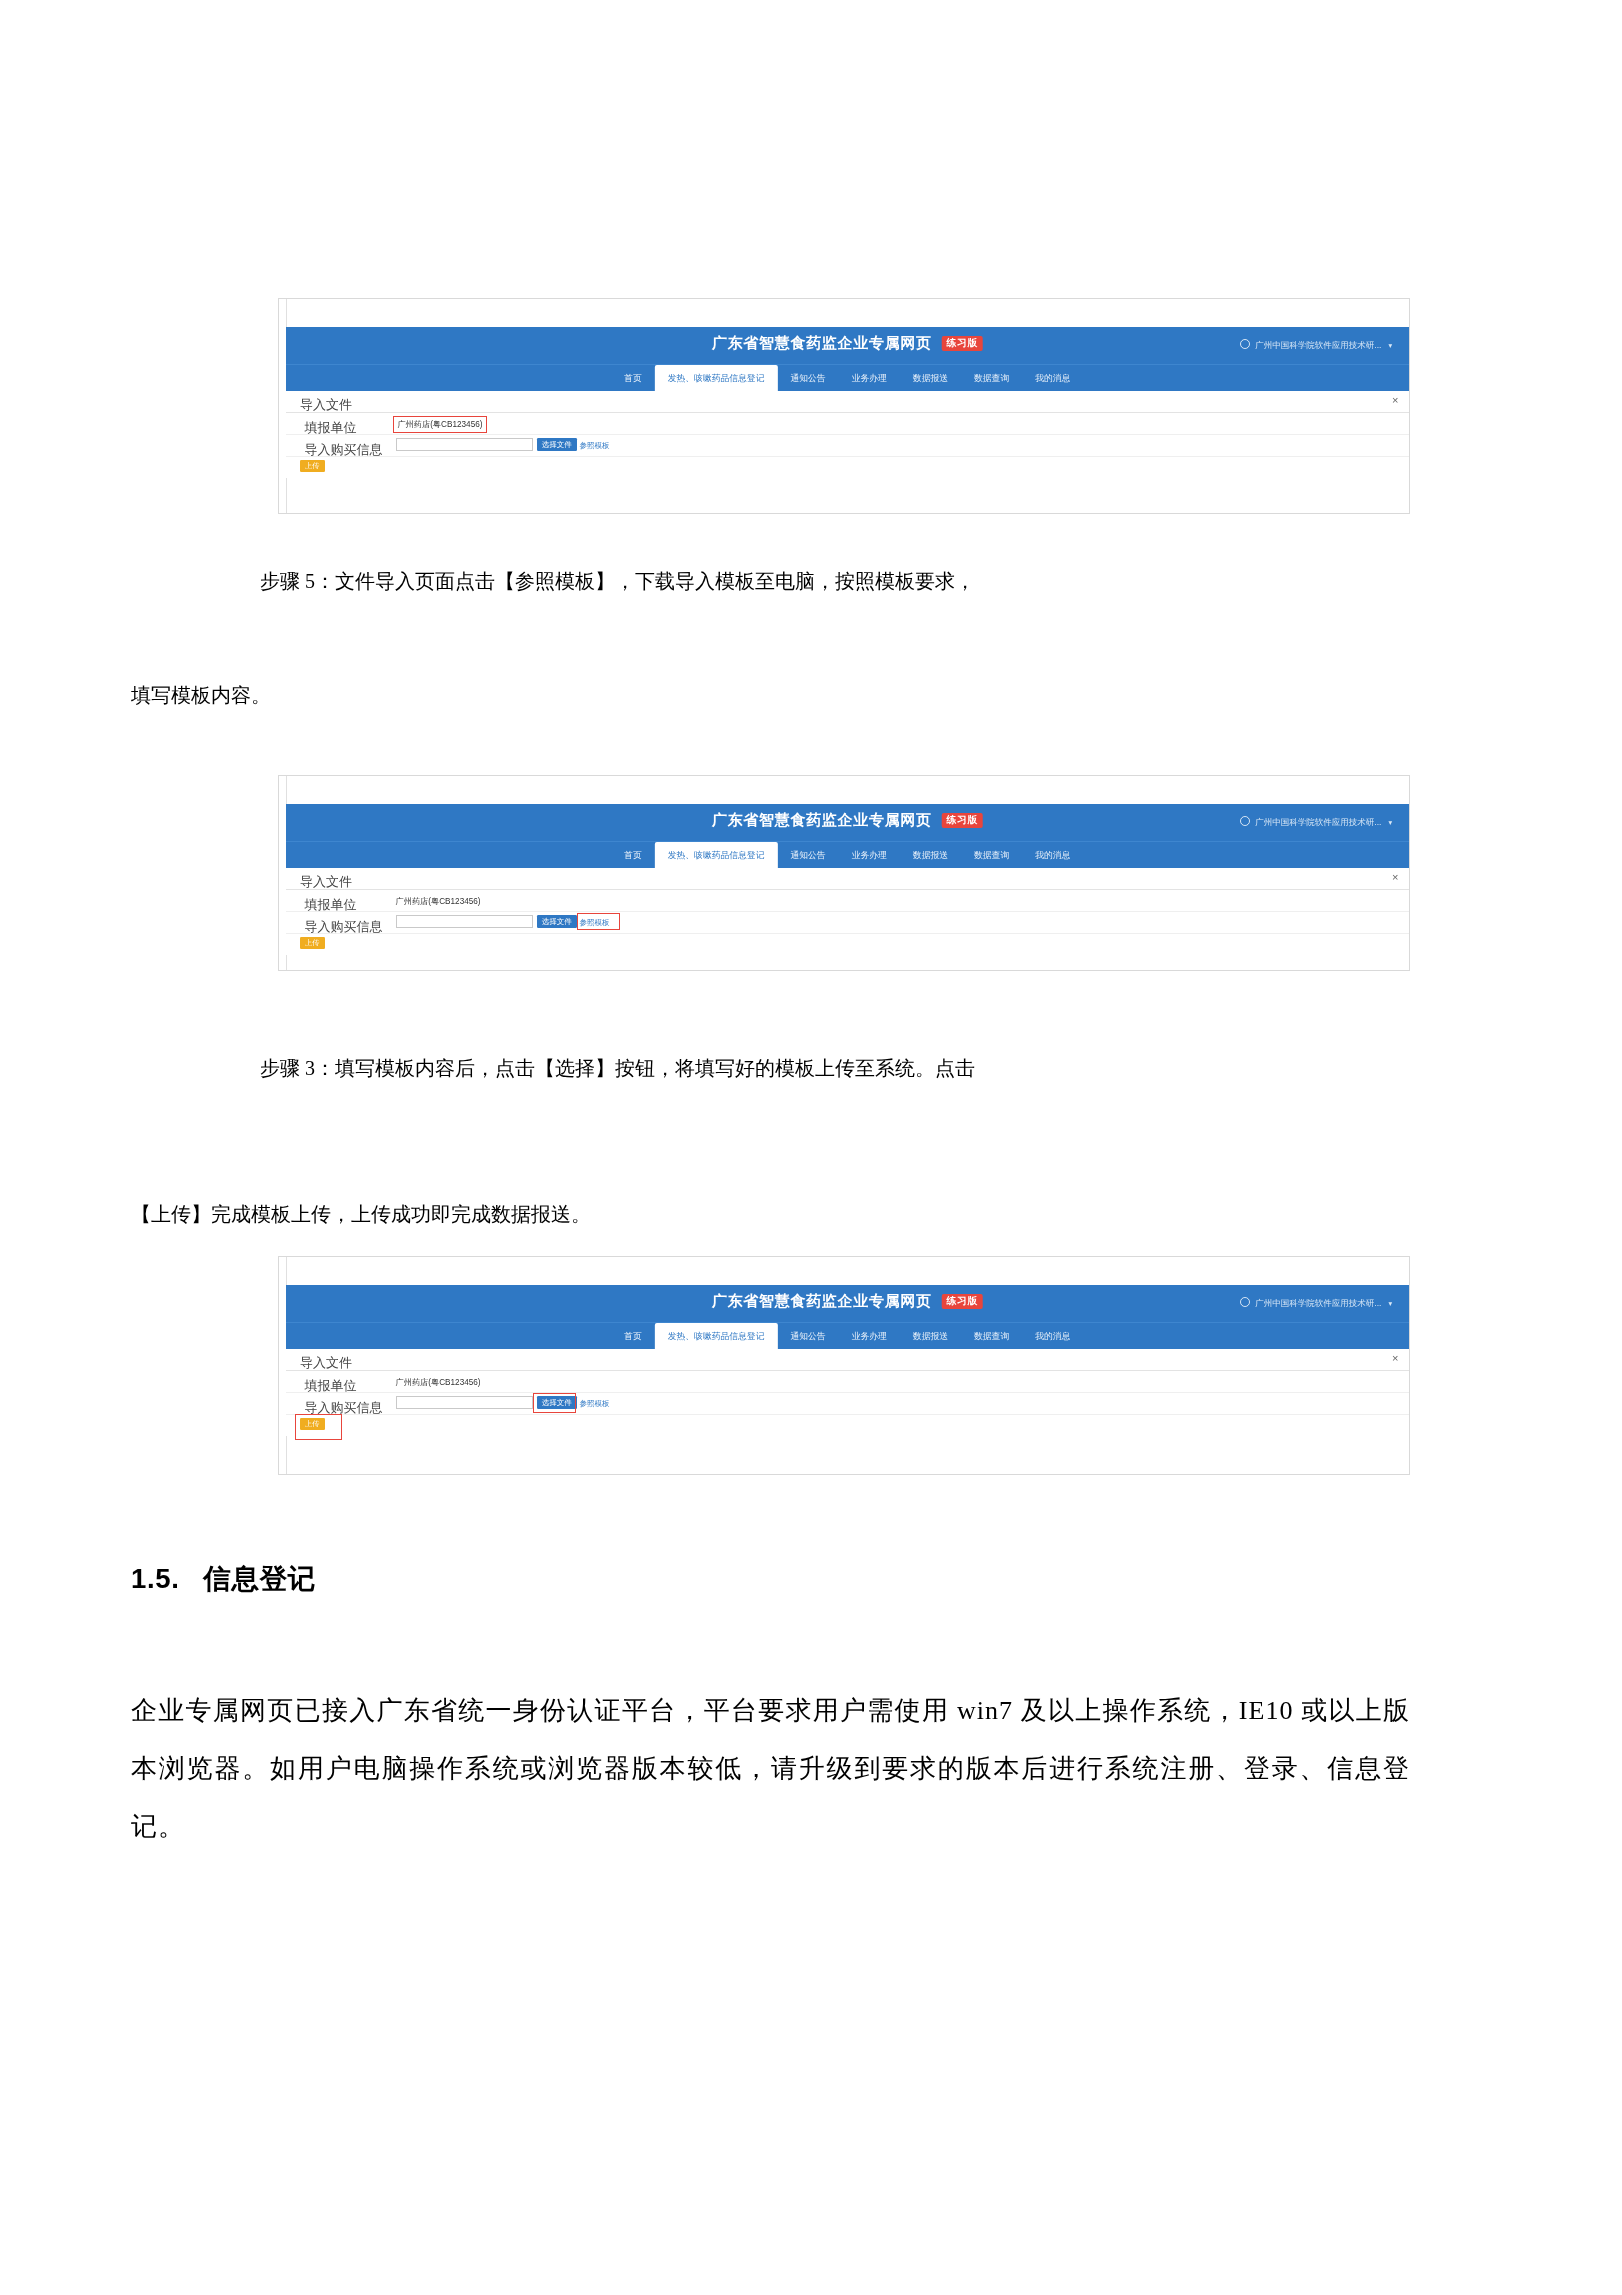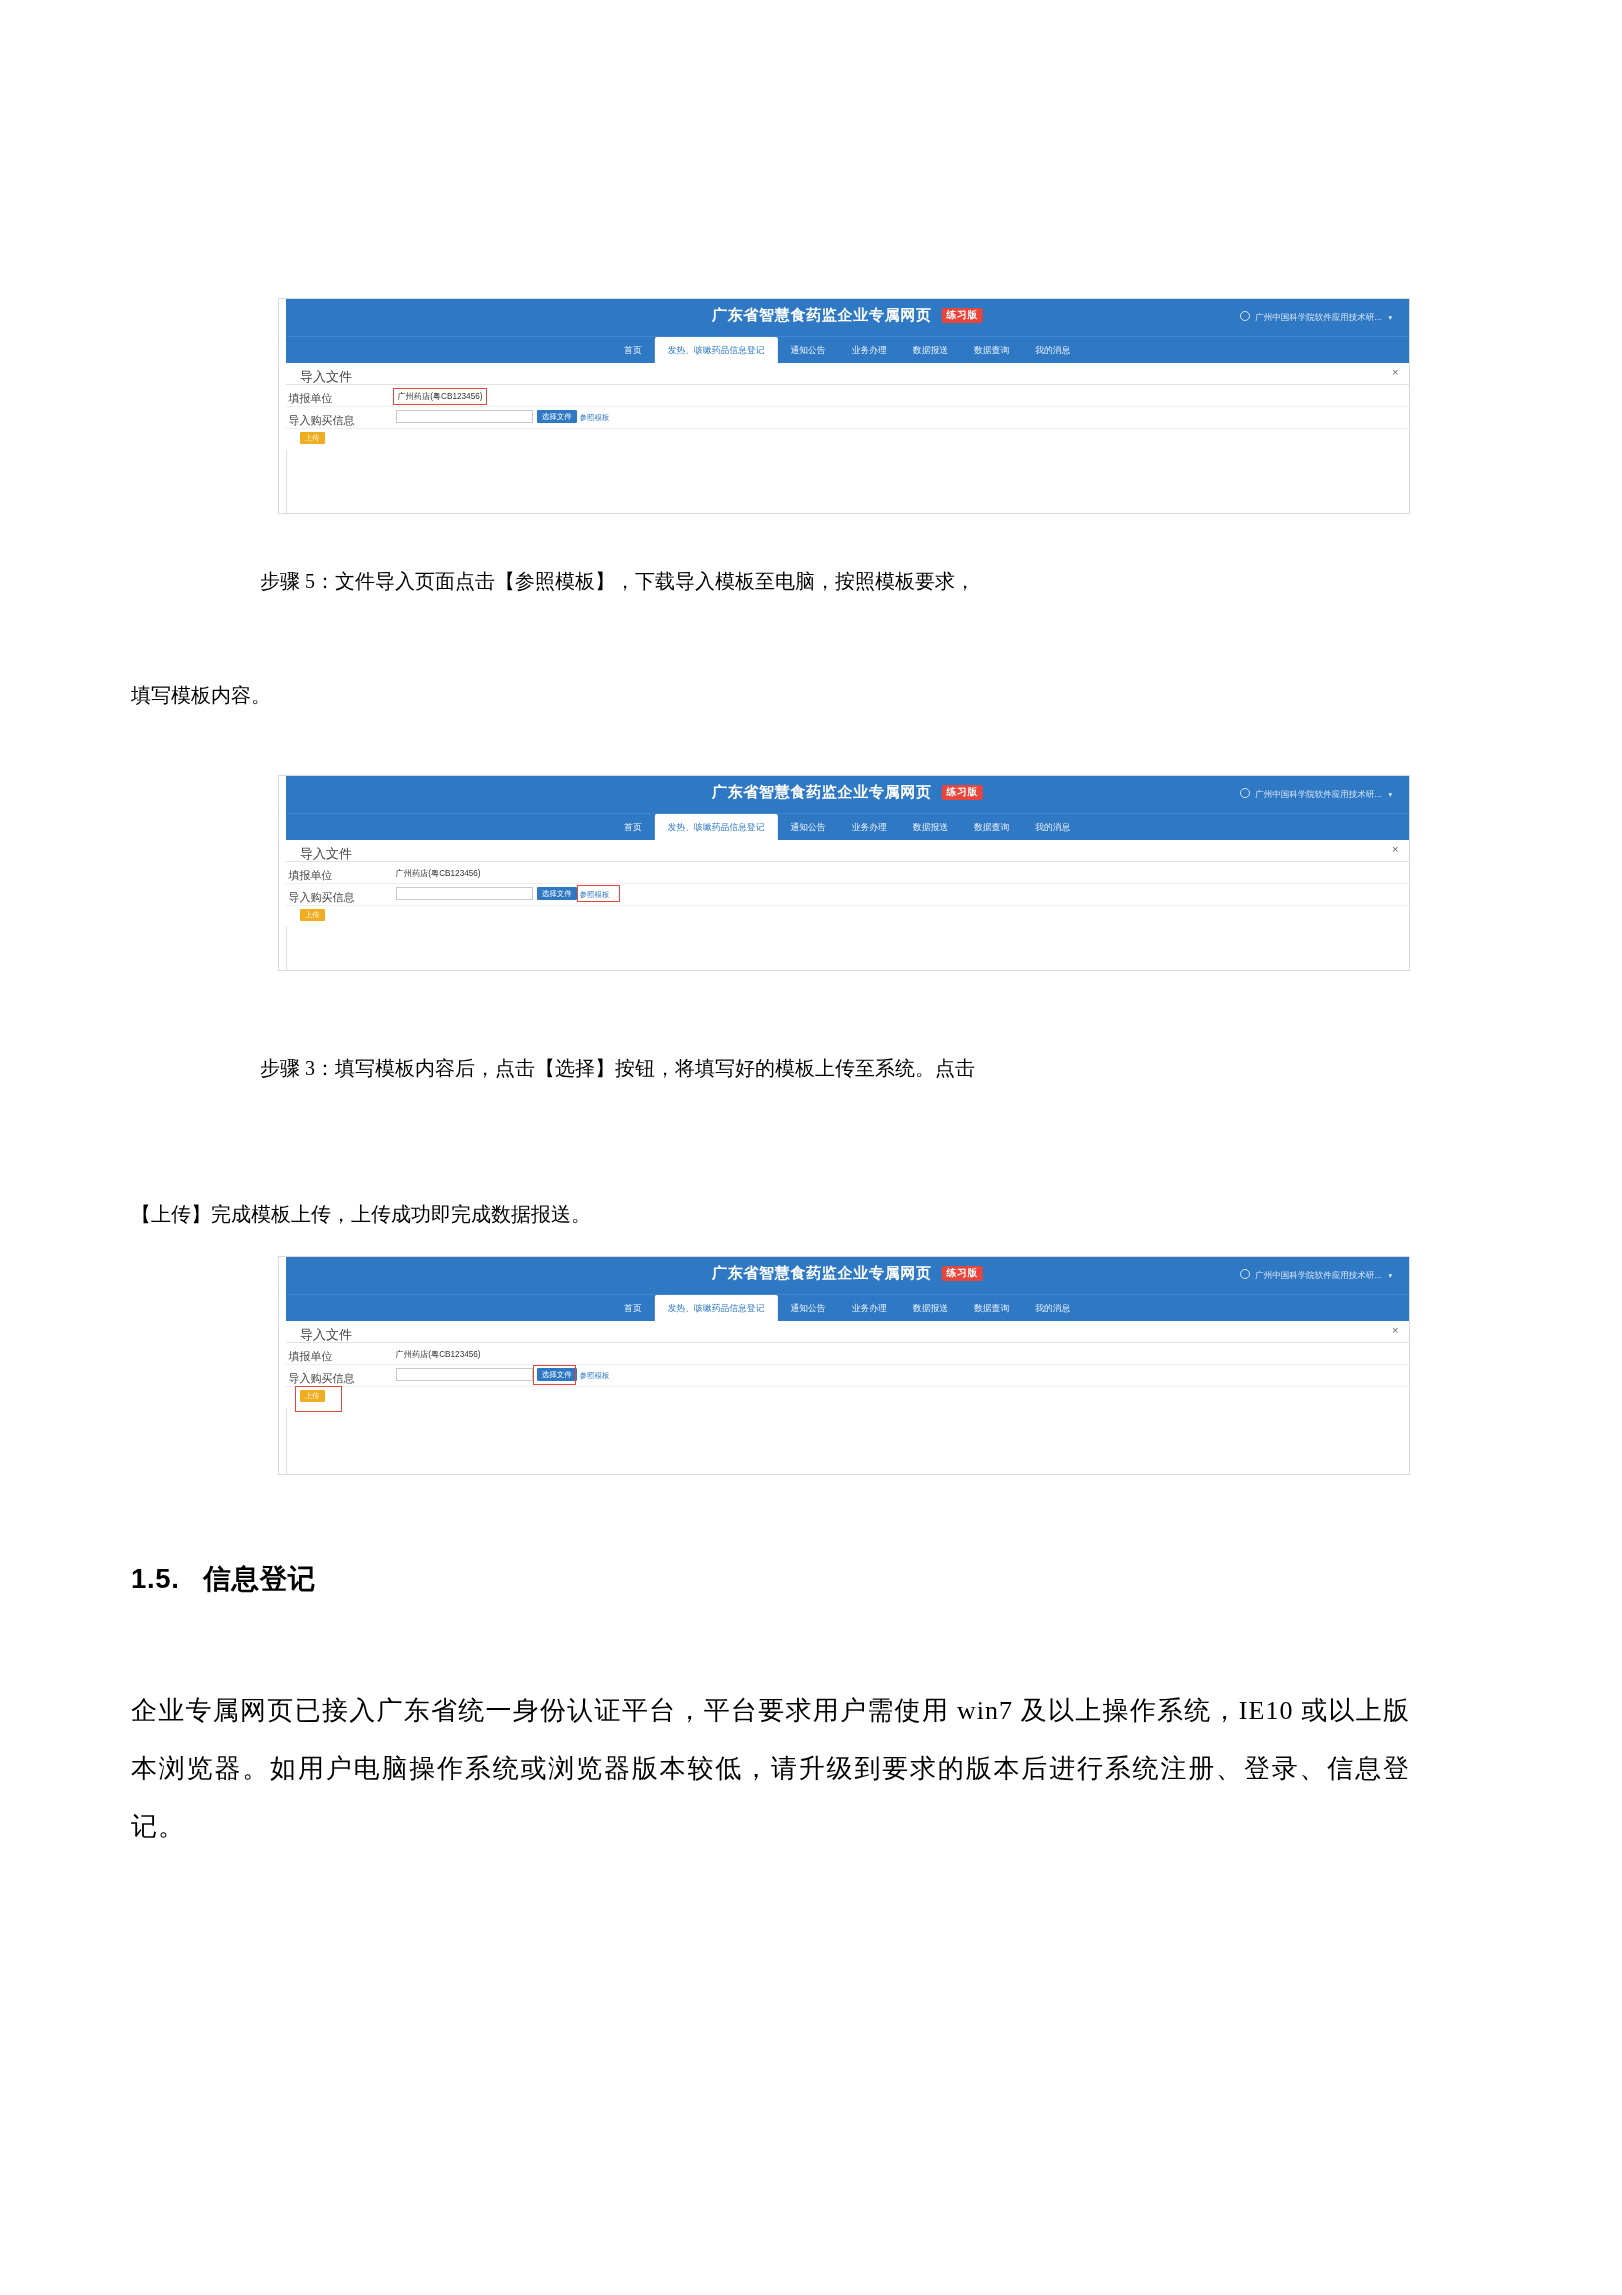--- a/index.html
+++ b/index.html
@@ -45,20 +45,21 @@
     position: absolute;
     left: 0; top: 0; bottom: 0;
     width: 6.5px;
     background: #ffffff;
     border-right: 0.7px solid #e0e0e0;
   }
   .shot-body {
     position: relative;
     margin-left: 6.5px;
     height: 100%;
+    margin-top: 28px;
   }
   .topbar {
     background: #2f78c4;
     height: 37px;
     position: relative;
   }
   .brand {
     position: absolute;
     left: 50%;
     transform: translateX(-50%);
@@ -159,23 +160,23 @@
     font-family: "Liberation Sans", sans-serif;
   }
   .frow {
     position: relative;
     height: 21px;
     border-bottom: 0.7px solid #efefef;
   }
   .frow:last-child { border-bottom: none; }
   .flabel {
     position: absolute;
-    left: 3px;
+    left: 19px;
     top: 5.9px;
-    font-size: 11px;
+    font-size: 13px;
     color: #444444;
     font-family: "Liberation Sans", sans-serif;
   }
   .fvalue {
     position: absolute;
     left: 110px;
     top: 5.9px;
     font-size: 8.2px;
     color: #333333;
     font-family: "Liberation Sans", sans-serif;

